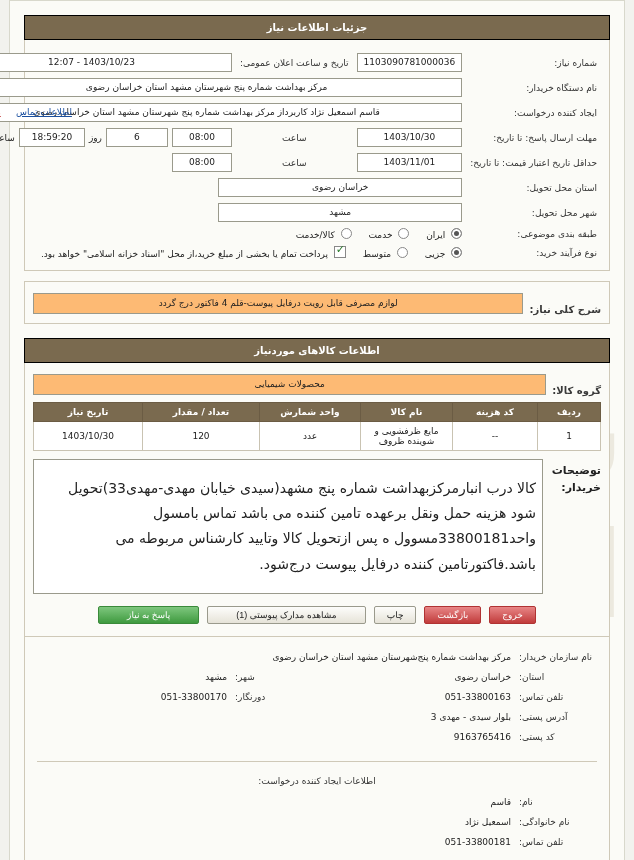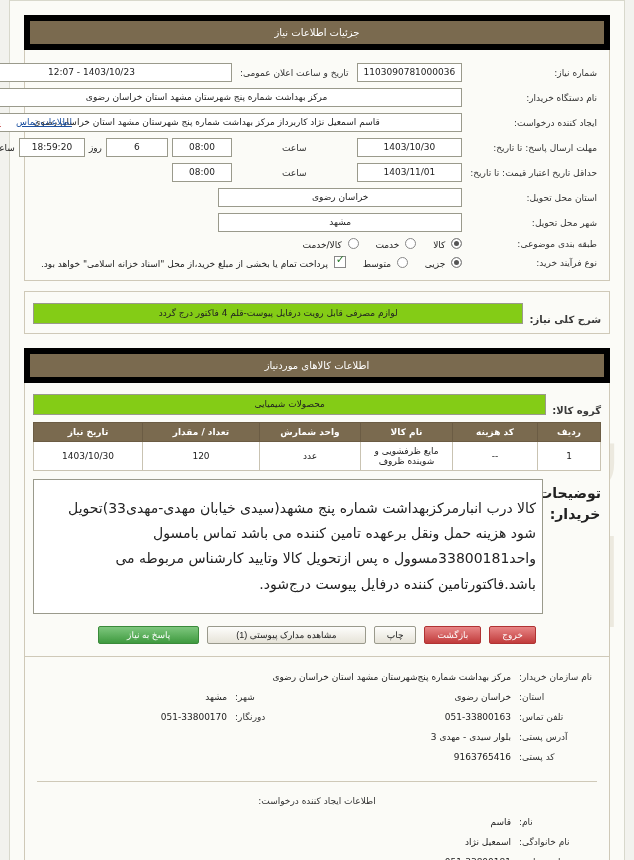--- a/index.html
+++ b/index.html
@@ -13,22 +13,22 @@
     border:1px solid #d8d8cc;
   }
   .watermark{
     position:absolute;top:150px;left:0;right:0;bottom:0;
     display:flex;align-items:center;justify-content:center;
     font-size:120px;color:#ece9df;font-weight:bold;pointer-events:none;z-index:0;
     letter-spacing:10px;
   }
   .content{position:relative;z-index:1;padding:0 14px;}
   .section-bar{
-    background:#7a6a4f;color:#fff;font-size:10px;font-weight:normal;
-    padding:6px 10px;text-align:center;margin-top:14px;border:6px solid #000000;
+    background:#7a6a4f;color:#fff;font-size:10px;font-weight:bold;
+    padding:6px 10px;text-align:center;margin-top:14px;border:1px solid #000000;
   }
   .panel{border:1px solid #cfc9b8;border-top:none;background:#fbfbf7;padding:10px 8px 8px;}
   table.form{width:100%;border-collapse:collapse;}
   table.form td{padding:3px 4px;vertical-align:middle;}
   .lbl{text-align:right;font-size:9px;color:#333;white-space:nowrap;width:110px;}
   .field{
     border:1px solid #9a9a8c;background:#fff;height:17px;line-height:17px;
     padding:0 6px;font-size:9px;text-align:center;overflow:hidden;white-space:nowrap;
   }
   .link{color:#1a4fa0;text-decoration:underline;margin-left:12px;}
@@ -40,33 +40,33 @@
   .radio.on{background:#555;box-shadow:inset 0 0 0 2px #fff;}
   .chk{
     display:inline-block;width:10px;height:10px;border:1px solid #888;background:#fff;
     vertical-align:-1px;margin-left:3px;position:relative;
   }
   .chk.on:after{content:"✓";position:absolute;top:-4px;right:0px;font-size:11px;color:#2a7a2a;}
   .inline-opt{display:inline-block;margin-left:14px;font-size:9px;}
   .row-line{display:flex;align-items:center;gap:6px;}
   .big-label{font-weight:bold;font-size:10px;color:#3a3a3a;white-space:nowrap;margin-top:12px;}
   .wide-field{
-    flex:1;border:1px solid #9a9a8c;background:#84cc16;height:19px;line-height:19px;
+    flex:1;border:1px solid #9a9a8c;background:#fdba74;height:19px;line-height:19px;
     text-align:center;font-size:9px;padding:0 6px;
   }
   table.goods{width:100%;border-collapse:collapse;margin-top:6px;}
   table.goods th{
     background:#7a6a4f;color:#fff;font-size:9px;font-weight:bold;
     border:1px solid #6b5c44;padding:4px 14px;text-align:center;
   }
   table.goods td{
     border:1px solid #c9c3b2;background:#fff;font-size:9px;padding:4px 2px;text-align:center;
   }
   .desc-wrap{display:flex;gap:6px;align-items:flex-start;margin-top:8px;}
-  .desc-label{font-weight:bold;font-size:14px;width:52px;text-align:center;padding-top:4px;line-height:1.5;}
+  .desc-label{font-weight:bold;font-size:11px;width:52px;text-align:right;padding-top:4px;line-height:1.5;}
   .desc-box{
     flex:1;border:1px solid #9a9a8c;background:#fff;min-height:52px;
     font-size:14px;line-height:1.8;padding:16px 6px;text-align:right;
   }
   .btnrow{display:flex;justify-content:center;gap:8px;margin:12px 0 4px;}
   .btn{
     border:1px solid #9a9a8c;background:linear-gradient(#fdfdfb,#e6e3d8);
     padding:3px 12px;font-size:9px;cursor:pointer;color:#222;border-radius:2px;
   }
   .btn.green{background:linear-gradient(#7ec77e,#3f9a3f);color:#fff;border-color:#3a8a3a;}
@@ -154,21 +154,21 @@
           <td class="lbl">شهر محل تحویل:</td>
           <td colspan="3">
                 <div class="field" style="max-width:230px">مشهد</div>
               </td>
         </tr>
         <tr>
           <td class="lbl">طبقه بندی موضوعی:</td>
           <td colspan="3">
             <span class="inline-opt">
               <span class="radio on"></span>
-              <span>کالا</span>
+              <span>ایران</span>
             </span>
             <span class="inline-opt">
               <span class="radio"></span>
               <span>خدمت</span>
             </span>
             <span class="inline-opt">
               <span class="radio"></span>
               <span>کالا/خدمت</span>
             </span>
           </td>

